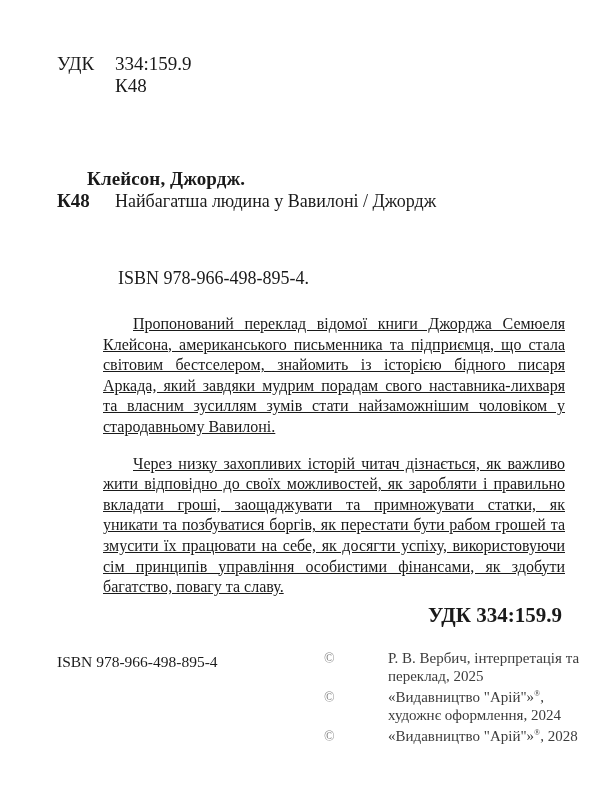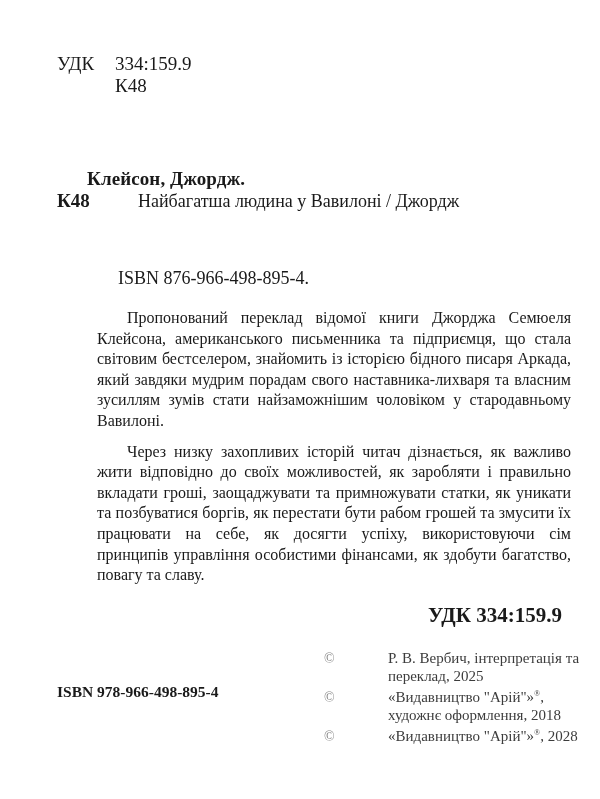--- a/index.html
+++ b/index.html
@@ -12,30 +12,30 @@
 
   
   .udk-top { left: 57px; top: 53px; font-size: 19px; line-height: 22px; }
   .udk-top .lbl { display: inline-block; width: 58px; }
   .udk-top .row2 { padding-left: 58px; }
 
   
   .author { left: 87px; top: 168px; font-size: 19px; font-weight: bold; letter-spacing: 0.1px; }
   .k48 { left: 57px; top: 190px; font-size: 19px; font-weight: bold; }
   .record { left: 88px; top: 190px; width: 495px; font-size: 18px; line-height: 23px; text-align: justify; }
-  .record .first { padding-left: 50px; }
+  .record .first { padding-left: 27px; }
   .isbn-main { left: 118px; top: 268px; font-size: 18px; }
 
   
   .annotation { left: 87px; top: 298px; width: 494px; font-size: 16px; line-height: 20.6px; }
-  .annotation p { margin: 10px; text-align: justify; text-indent: 30px; }
+  .annotation p { margin: 16px; text-align: justify; text-indent: 30px; text-decoration: underline; }
 
   .udk-bottom { left: 428px; top: 603px; font-size: 21px; font-weight: bold; }
 
-  .isbn-bottom { left: 57px; top: 653px; font-size: 15.5px; font-weight: bold; margin-top: 30px; }
+  .isbn-bottom { left: 57px; top: 653px; font-size: 15.5px; font-weight: normal; }
 
   .copyrights { left: 324px; top: 650px; width: 270px; font-size: 15px; line-height: 17.5px; color: #3c3c3c; }
   .copy-item { display: flex; margin-bottom: 4px; }
   .copy-sym { width: 20px; flex: 0 0 20px; color: #8a8a8a; font-size: 14px; }
   .copy-text { flex: 1; margin-left: 44px; }
   sup { font-size: 8px; vertical-align: super; line-height: 0; }
 </style>
 </head>
 <body>
 
@@ -44,37 +44,37 @@
     <span class="lbl">УДК</span><span>334:159.9</span>
   </div>
   <div class="row2">К48</div>
 </div>
 
 <div class="abs author">Клейсон, Джордж.</div>
 <div class="abs k48">К48</div>
 <div class="abs record">
   <div class="first">Найбагатша людина у Вавилоні / Джордж</div>
 </div>
-<div class="abs isbn-main">ISBN 876-966-498-895-4.</div>
+<div class="abs isbn-main">ISBN 978-966-498-895-4.</div>
 
 <div class="abs annotation">
   <p>Пропонований переклад відомої книги Джорджа Семюеля Клейсона, американського письменника та підприємця, що стала світовим бестселером, знайомить із історією бідного писаря Аркада, який завдяки мудрим порадам свого наставника-лихваря та власним зусиллям зумів стати найзаможнішим чоловіком у стародавньому Вавилоні.</p>
   <p>Через низку захопливих історій читач дізнається, як важливо жити відповідно до своїх можливостей, як заробляти і правильно вкладати гроші, заощаджувати та примножувати статки, як уникати та позбуватися боргів, як перестати бути рабом грошей та змусити їх працювати на себе, як досягти успіху, використовуючи сім принципів управління особистими фінансами, як здобути багатство, повагу та славу.</p>
 </div>
 
 <div class="abs udk-bottom">УДК 334:159.9</div>
 
 <div class="abs isbn-bottom">ISBN 978-966-498-895-4</div>
 
 <div class="abs copyrights">
   <div class="copy-item">
     <span class="copy-sym">©</span>
     <span class="copy-text">Р. В. Вербич, інтерпретація та переклад, 2025</span>
   </div>
   <div class="copy-item">
     <span class="copy-sym">©</span>
-    <span class="copy-text"><span>«Видавництво "Арій"»</span><sup>®</sup><span>, художнє оформлення, 2018</span></span>
+    <span class="copy-text"><span>«Видавництво "Арій"»</span><sup>®</sup><span>, художнє оформлення, 2024</span></span>
   </div>
   <div class="copy-item">
     <span class="copy-sym">©</span>
     <span class="copy-text"><span>«Видавництво "Арій"»</span><sup>®</sup><span>, 2028</span></span>
   </div>
 </div>
 
 </body></html>

